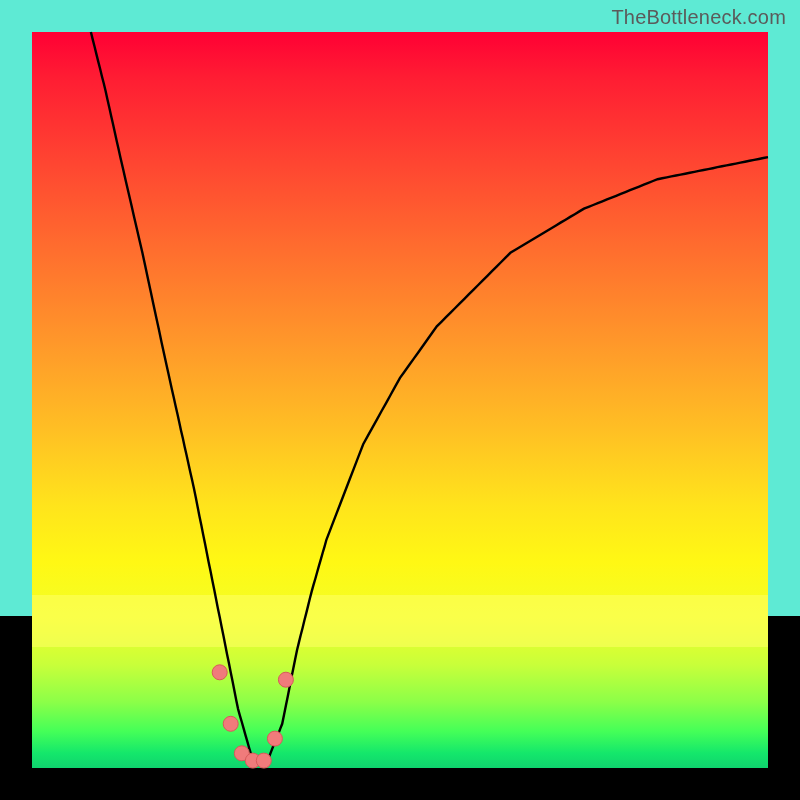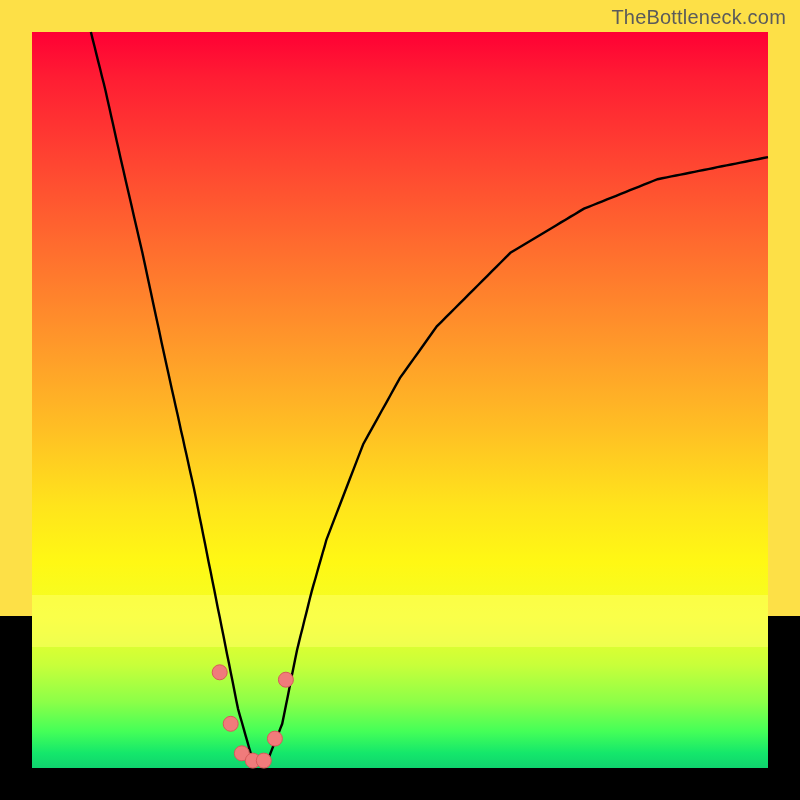--- a/index.html
+++ b/index.html
@@ -10,21 +10,21 @@
     background: #000;
     overflow: hidden;
     font-family: Arial, Helvetica, sans-serif;
   }
   .frame {
     position: absolute;
     left: 0;
     top: 0;
     width: 800px;
     height: 616px;
-    background: #fde047;
+    background: #5eead4;
   }
   .plot-area {
     position: absolute;
     left: 32px;
     top: 32px;
     width: 736px;
     height: 736px;
     
     background: linear-gradient(to bottom,
       #ff0034 0%,

